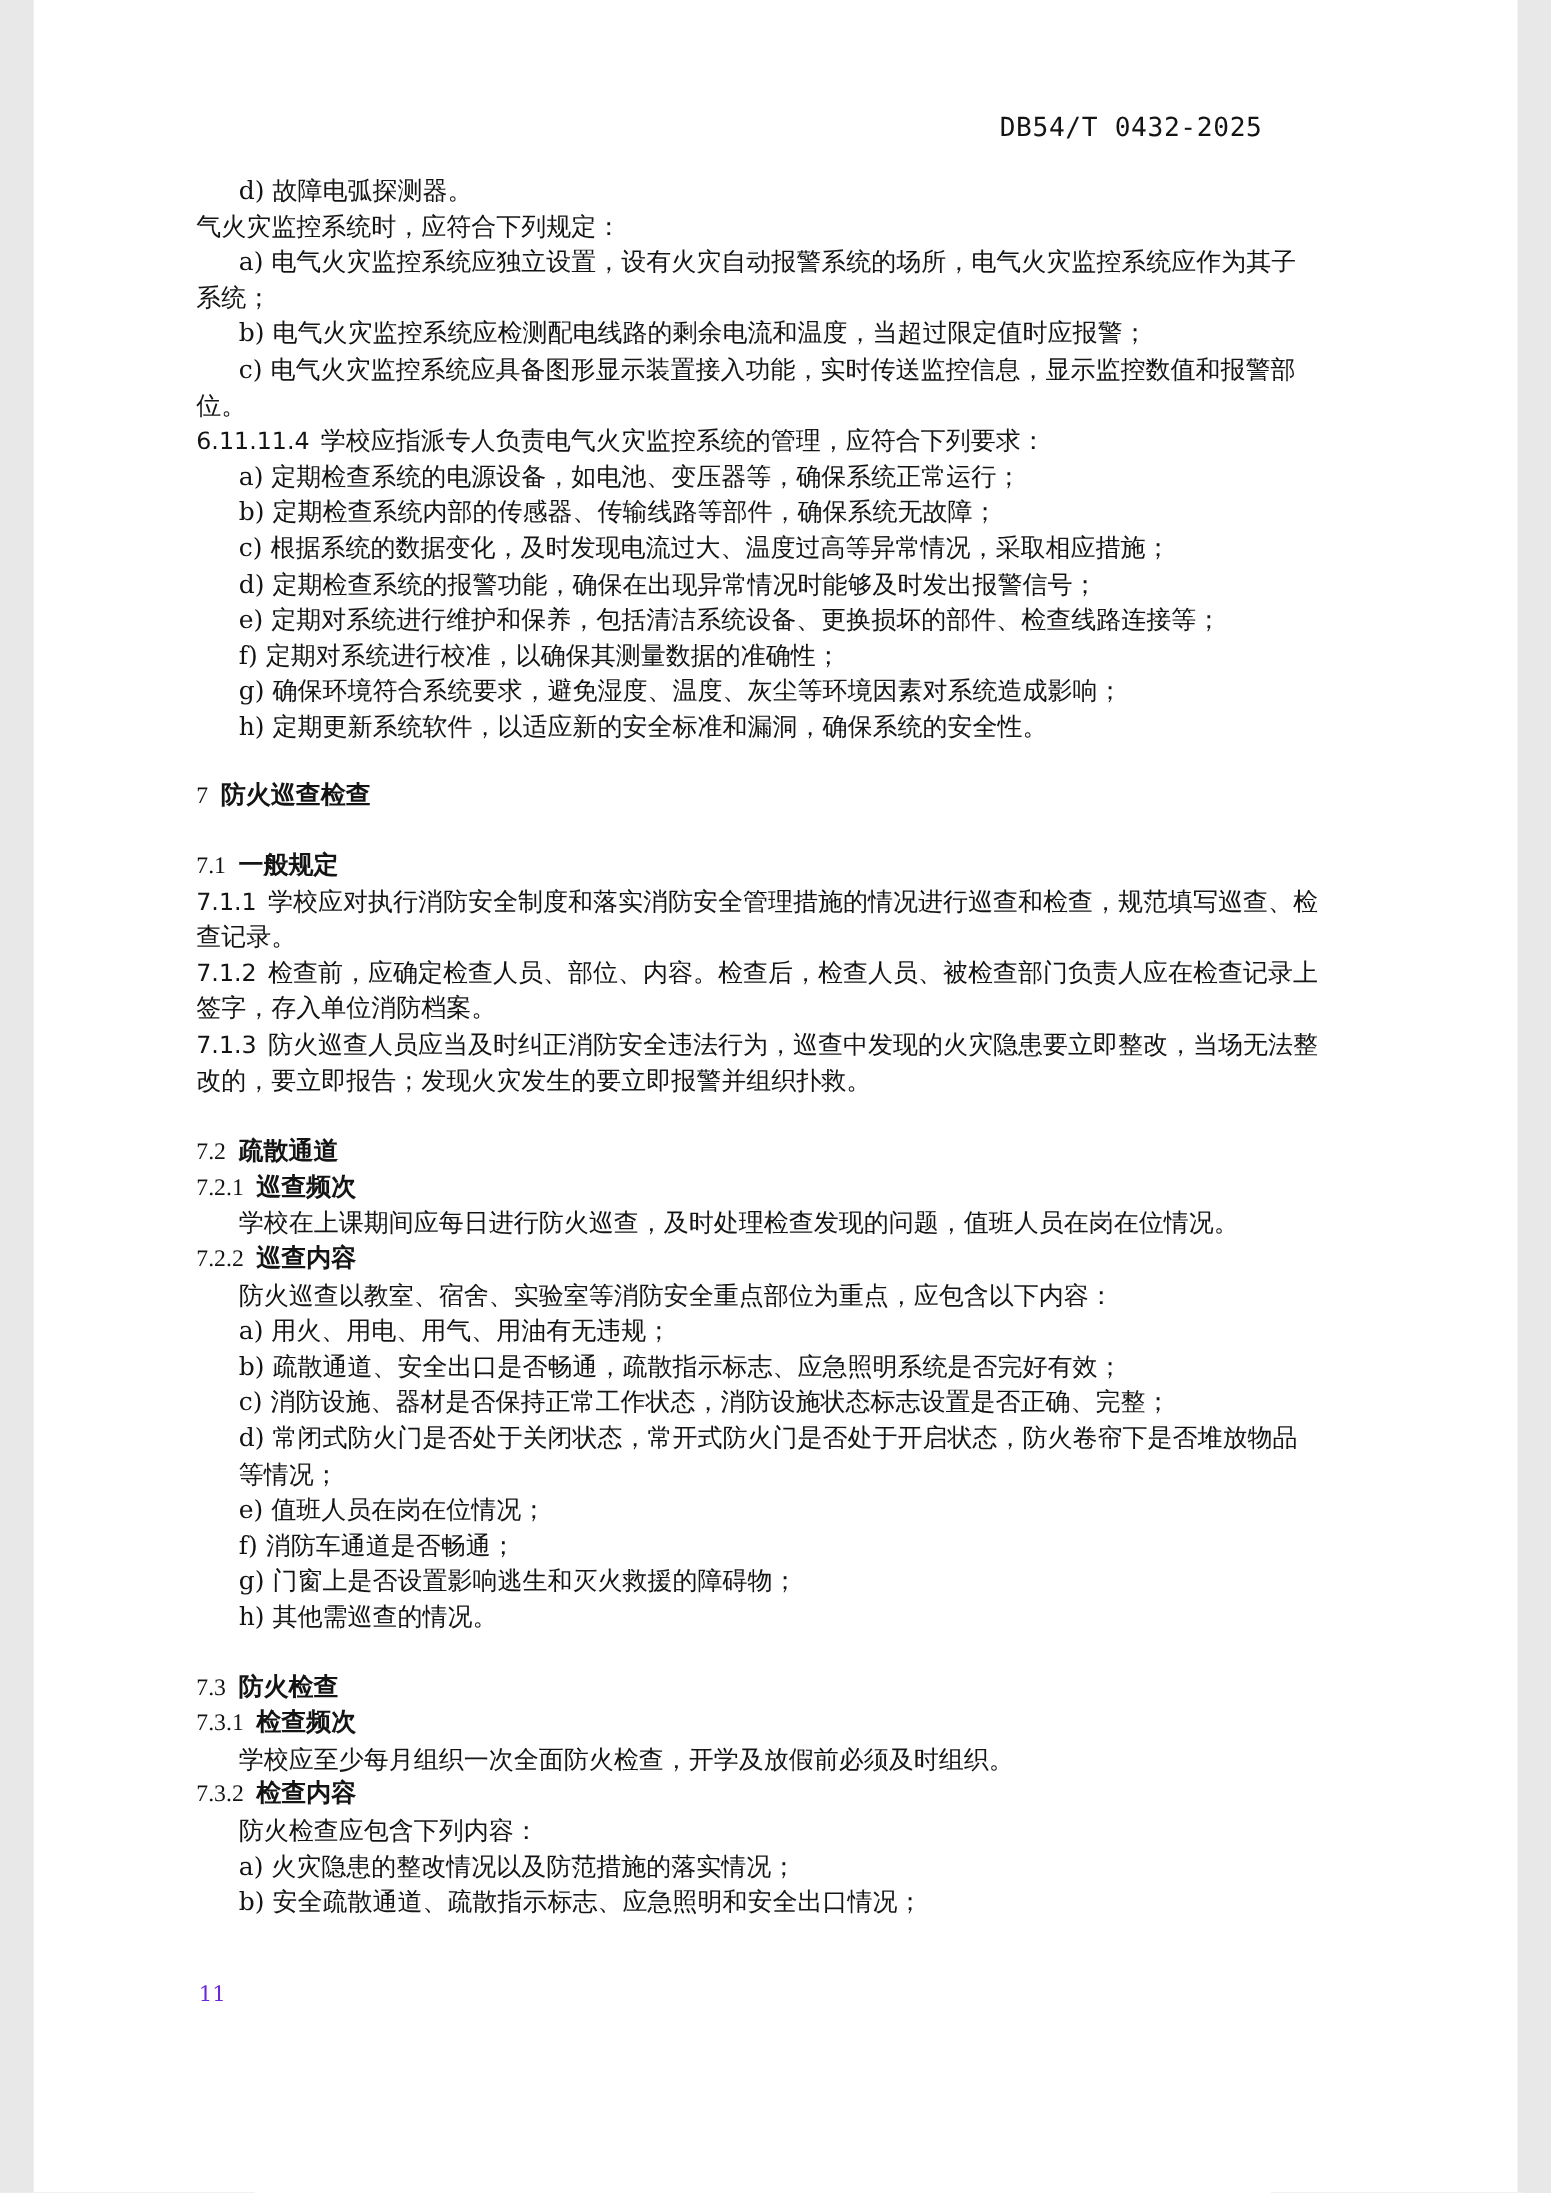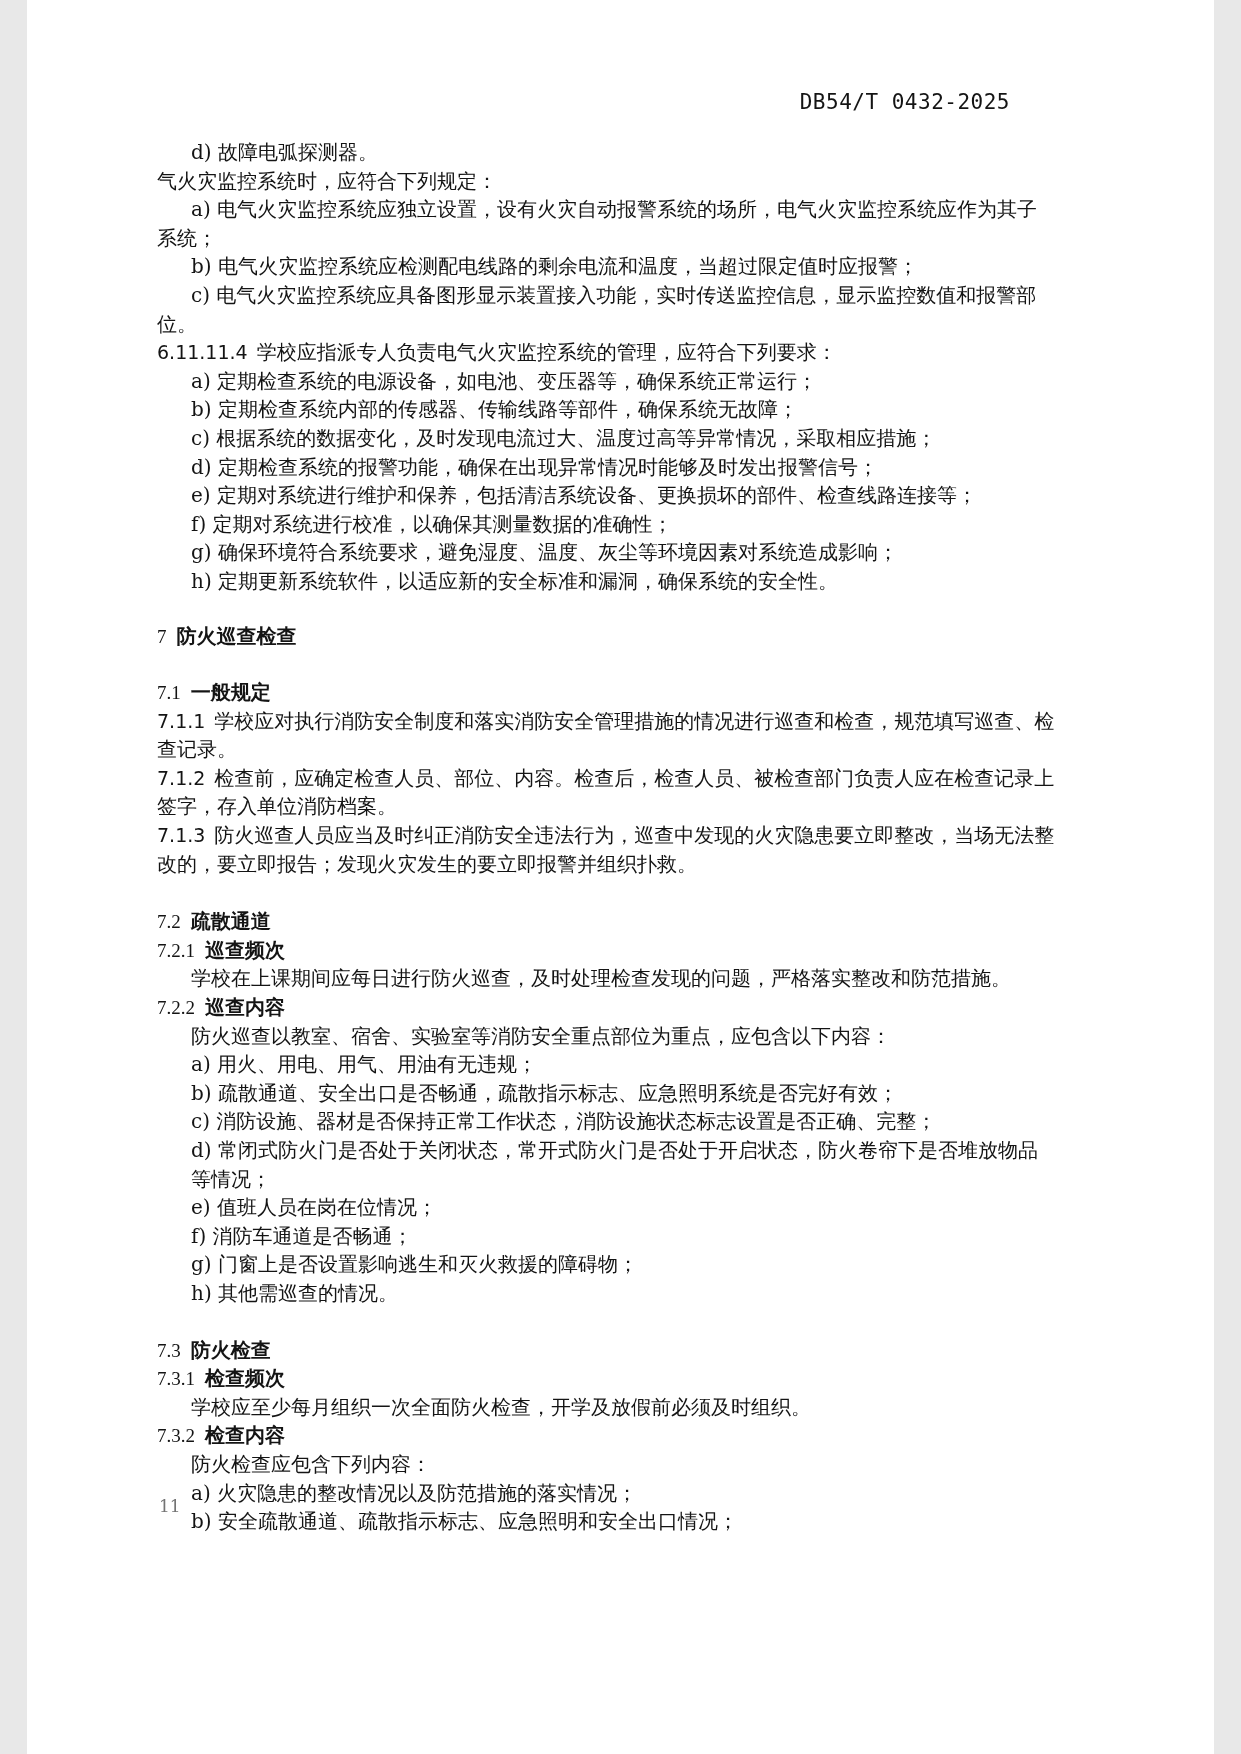--- a/index.html
+++ b/index.html
@@ -50,24 +50,24 @@
     font-size: 19px;
     margin-right: 10px;
   }
   .heading .h-title {
     font-weight: 700;
     font-size: 20px;
   }
   .page-number {
     position: absolute;
     left: 132px;
-    top: 1496px;
+    top: 1586px;
     font-family: "DejaVu Serif", serif;
     font-size: 17px;
-    color: #737373;
+    color: #6d28d9;
   }
 </style>
 </head>
 <body>
 
 <div class="page">
   <div class="std-header">DB54/T 0432-2025</div>
 
   <div class="content" id="content">
       <div class="line ind1">d) 故障电弧探测器。</div>
@@ -89,21 +89,21 @@
       <div class="line heading" style="margin-top: 26px;"><span class="h-num">7</span><span class="h-title">防火巡查检查</span></div>
       <div class="line heading" style="margin-top: 28px;"><span class="h-num">7.1</span><span class="h-title">一般规定</span></div>
       <div class="line"><span class="clause-num">7.1.1</span><span>学校应对执行消防安全制度和落实消防安全管理措施的情况进行巡查和检查，规范填写巡查、检</span></div>
       <div class="line">查记录。</div>
       <div class="line"><span class="clause-num">7.1.2</span><span>检查前，应确定检查人员、部位、内容。检查后，检查人员、被检查部门负责人应在检查记录上</span></div>
       <div class="line">签字，存入单位消防档案。</div>
       <div class="line"><span class="clause-num">7.1.3</span><span>防火巡查人员应当及时纠正消防安全违法行为，巡查中发现的火灾隐患要立即整改，当场无法整</span></div>
       <div class="line">改的，要立即报告；发现火灾发生的要立即报警并组织扑救。</div>
       <div class="line heading" style="margin-top: 29px;"><span class="h-num">7.2</span><span class="h-title">疏散通道</span></div>
       <div class="line heading"><span class="h-num">7.2.1</span><span class="h-title">巡查频次</span></div>
-      <div class="line ind1">学校在上课期间应每日进行防火巡查，及时处理检查发现的问题，严格落实整改和防范措施。</div>
+      <div class="line ind1">学校在上课期间应每日进行防火巡查，及时处理检查发现的问题，值班人员在岗在位情况。</div>
       <div class="line heading"><span class="h-num">7.2.2</span><span class="h-title">巡查内容</span></div>
       <div class="line ind1">防火巡查以教室、宿舍、实验室等消防安全重点部位为重点，应包含以下内容：</div>
       <div class="line ind1">a) 用火、用电、用气、用油有无违规；</div>
       <div class="line ind1">b) 疏散通道、安全出口是否畅通，疏散指示标志、应急照明系统是否完好有效；</div>
       <div class="line ind1">c) 消防设施、器材是否保持正常工作状态，消防设施状态标志设置是否正确、完整；</div>
       <div class="line ind1">d) 常闭式防火门是否处于关闭状态，常开式防火门是否处于开启状态，防火卷帘下是否堆放物品</div>
       <div class="line ind1">等情况；</div>
       <div class="line ind1">e) 值班人员在岗在位情况；</div>
       <div class="line ind1">f) 消防车通道是否畅通；</div>
       <div class="line ind1">g) 门窗上是否设置影响逃生和灭火救援的障碍物；</div>

